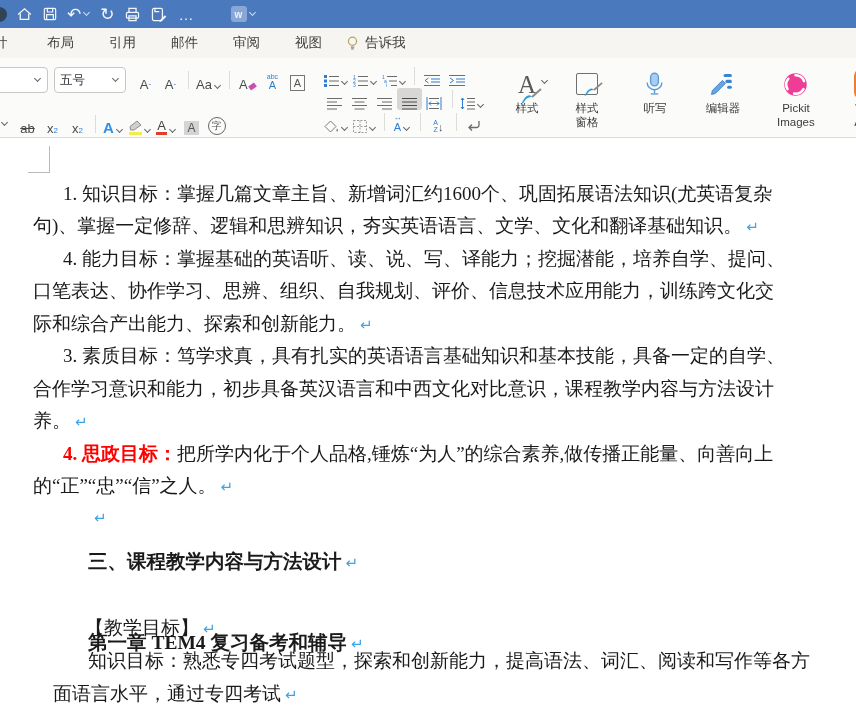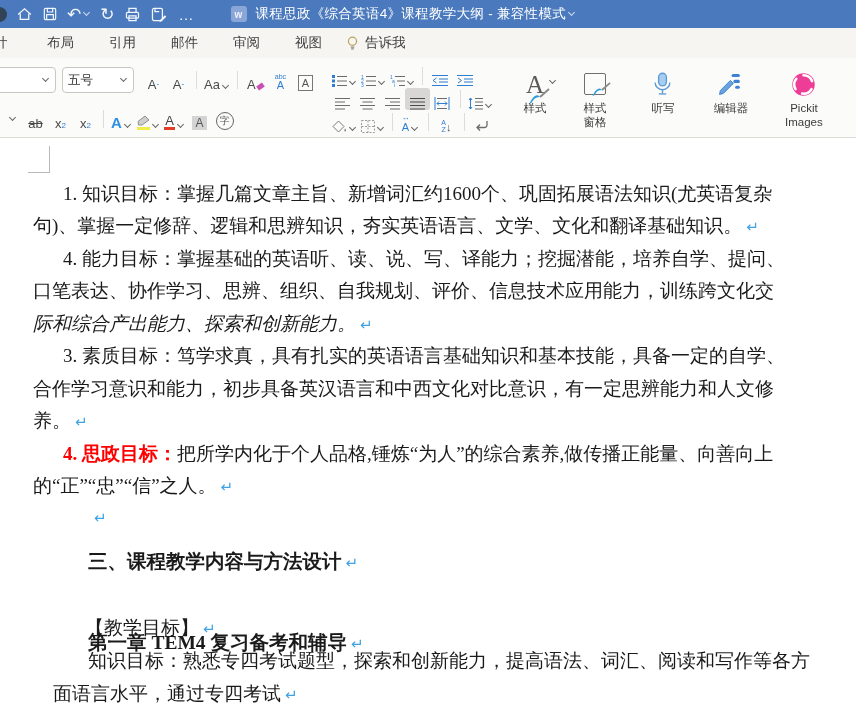--- a/index.html
+++ b/index.html
@@ -108,21 +108,20 @@
     <svg width="17" height="17" viewBox="0 0 24 24" fill="none" stroke="#f2f6fb" stroke-width="1.8">
       <rect x="3.5" y="3.5" width="14" height="17" rx="2"></rect>
         <path d="M7 3.5 V8 H13"></path>
       <path d="M14 20 L21 13 L23 15 L16 22 L13.5 22.5 Z" fill="#f2f6fb" stroke="none"></path>
     </svg>
   </div>
   <div class="tb-btn tb-more">
     <span>…</span>
   </div>
   <div class="doc-badge">w</div>
-  <div class="doc-title">课程思政《综合英语4》课程教学大纲 - 兼容性模式</div>
   <span class="chv w sm"></span>
 </div>
 
 <div class="tabbar">
   <div class="tab-partial">
     <span>计</span>
   </div>
   <div style="display:flex">
       <span class="tab">布局</span>
       <span class="tab">引用</span>
@@ -134,21 +133,21 @@
     <svg width="13" height="15" viewBox="0 0 14 17" fill="none" stroke="#8a8a88" stroke-width="1.4">
       <circle cx="7" cy="6" r="4.6" stroke="#b9a35a"></circle>
         <path d="M5 12.5 H9 M5.5 14.5 H8.5"></path>
     </svg>
     <span>告诉我</span>
   </div>
 </div>
 
 <div class="ribbon">
 
-  <div class="grp" style="padding-left:8px;">
+  <div class="grp" style="padding-left:0;justify-content:space-between;">
     <div class="r-row">
       <div class="combo" style="width:50px;margin-left:-14px;">
         <span></span>
           <span class="chv sm"></span>
       </div>
       <div class="combo" style="width:60px;margin-left:6px;">
         <span>五号</span>
           <span class="chv sm"></span>
       </div>
       <div class="sb" style="margin-left:7px;">
@@ -479,23 +478,23 @@
   </div>
 </div>
 
 <div class="page">
   <div class="corner"></div>
   <div id="lines">
       <div class="line" style="left: 63px; top: 43px;"><span>1. 知识目标：掌握几篇文章主旨、新增词汇约1600个、巩固拓展语法知识(尤英语复杂</span></div>
       <div class="line" style="left: 33px; top: 75px;"><span>句)、掌握一定修辞、逻辑和思辨知识，夯实英语语言、文学、文化和翻译基础知识。</span><span class="mark">↵</span></div>
       <div class="line" style="left: 63px; top: 108px;"><span>4. 能力目标：掌握基础的英语听、读、说、写、译能力；挖掘潜能，培养自学、提问、</span></div>
       <div class="line" style="left: 33px; top: 140px;"><span>口笔表达、协作学习、思辨、组织、自我规划、评价、信息技术应用能力，训练跨文化交</span></div>
-      <div class="line" style="left: 33px; top: 173px; font-style: italic;"><span>际和综合产出能力、探索和创新能力。</span><span class="mark">↵</span></div>
+      <div class="line" style="left: 33px; top: 173px;"><span>际和综合产出能力、探索和创新能力。</span><span class="mark">↵</span></div>
       <div class="line" style="left: 63px; top: 205px;"><span>3. 素质目标：笃学求真，具有扎实的英语语言基础知识和基本技能，具备一定的自学、</span></div>
-      <div class="line" style="left: 33px; top: 238px;"><span>合作学习意识和能力，初步具备英汉语言和中西文化对比意识，有一定思辨能力和人文修</span></div>
+      <div class="line" style="left: 33px; top: 238px;"><span>合作学习意识和能力，初步具备英汉语言和中西文化对比意识，课程教学内容与方法设计</span></div>
       <div class="line" style="left: 33px; top: 270px;"><span>养。</span><span class="mark">↵</span></div>
       <div class="line" style="left: 63px; top: 303px;"><span class="red">4. 思政目标：</span><span>把所学内化于个人品格,锤炼“为人”的综合素养,做传播正能量、向善向上</span></div>
       <div class="line" style="left: 33px; top: 335px;"><span>的“正”“忠”“信”之人。</span><span class="mark">↵</span></div>
       <div class="line" style="left: 90px; top: 368px;"><span class="mark">↵</span></div>
       <div class="line hbold" style="left: 88px; top: 410px;"><span>三、课程教学内容与方法设计</span><span class="mark">↵</span></div>
       <div class="line hbold" style="left: 88px; top: 443px; margin-top: 48px;"><span>第一章 TEM4 复习备考和辅导</span><span class="mark">↵</span></div>
       <div class="line" style="left: 85px; top: 477px;"><span>【教学目标】</span><span class="mark">↵</span></div>
       <div class="line" style="left: 88px; top: 510px;"><span>知识目标：熟悉专四考试题型，探索和创新能力，提高语法、词汇、阅读和写作等各方</span></div>
       <div class="line" style="left: 53px; top: 543px;"><span>面语言水平，通过专四考试</span><span class="mark">↵</span></div>
     </div>

